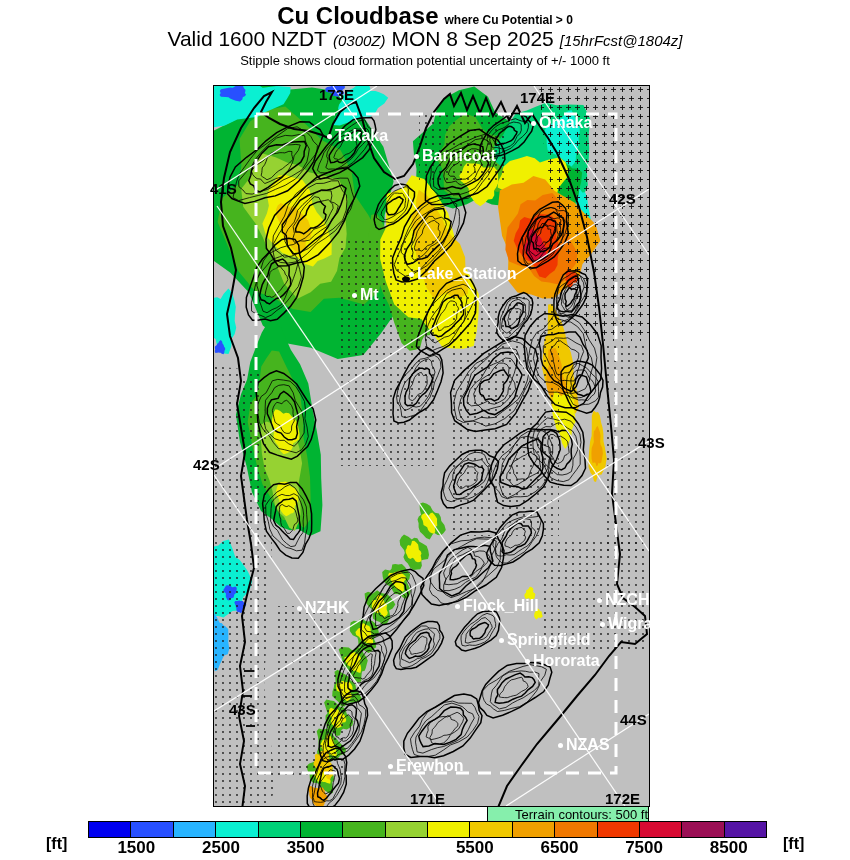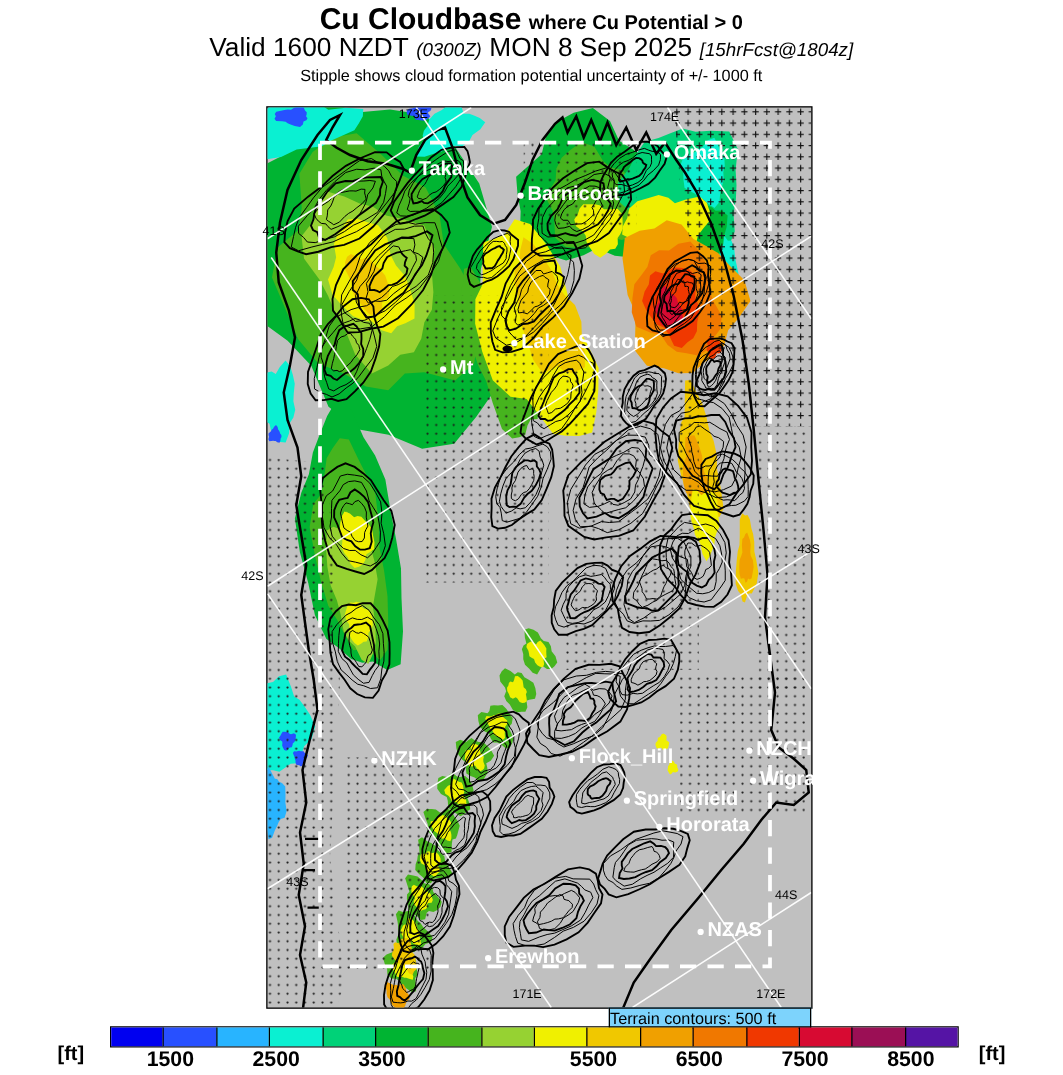--- a/index.html
+++ b/index.html
@@ -4,39 +4,39 @@
 <style>
   html,body{margin:0;padding:0;}
   body{
     width:850px;height:860px;position:relative;background:#fff;
     font-family:"Liberation Sans",sans-serif;color:#000;overflow:hidden;
   }
   
   .hline{position:absolute;left:0;width:100%;text-align:center;white-space:nowrap;}
   .t1{top:2px;font-weight:bold;}
   .t1 .big{font-size:24px;}
-  .t1 .small{font-size:16px;margin-left:6px;}
+  .t1 .small{font-size:12px;margin-left:6px;}
   .t2{top:27px;font-size:21px;}
   .t2 .small{font-size:15px;font-style:italic;}
   .t2 span{margin:16px 3px;}
   .t3{top:53px;font-size:13px;}
   
   .map{position:absolute;left:213px;top:85px;width:435px;height:720px;
        background:#c0c0c0;border:1px solid #000;}
   .map svg{position:absolute;left:0;top:0;}
   .place{position:absolute;display:flex;align-items:center;gap:3px;color:#fff;
          font-weight:bold;font-size:16px;white-space:nowrap;
          transform:translateY(-50%);z-index:5;}
   .place .dot{width:5px;height:5px;border-radius:50%;background:#fff;flex:0 0 auto;}
-  .gridlab{position:absolute;color:#000;font-weight:normal;font-size:10px;
+  .gridlab{position:absolute;color:#000;font-weight:bold;font-size:15px;
            white-space:nowrap;z-index:4;}
   
   .terrain-note{position:absolute;left:487px;top:806px;width:160px;height:15px;
-      background:#7dd3fc;border:1px solid #000;font-size:13px;line-height:15px;
-      text-align:left;white-space:nowrap;}
+      background:#86efac;border:1px solid #000;font-size:13px;line-height:15px;
+      text-align:right;white-space:nowrap;}
   
   .cbar{position:absolute;left:88px;top:821px;width:677px;height:15px;
         display:flex;border:1px solid #000;}
   .cbar .seg{flex:1 1 0;border-left:1px solid #000;}
   .cbar .seg:first-child{border-left:none;}
   .cbtick{position:absolute;top:838px;width:70px;margin-left:-35px;
           text-align:center;font-size:17px;font-weight:bold;}
   .cbunit{position:absolute;top:835px;font-size:16px;font-weight:bold;}
 </style>
 </head>

